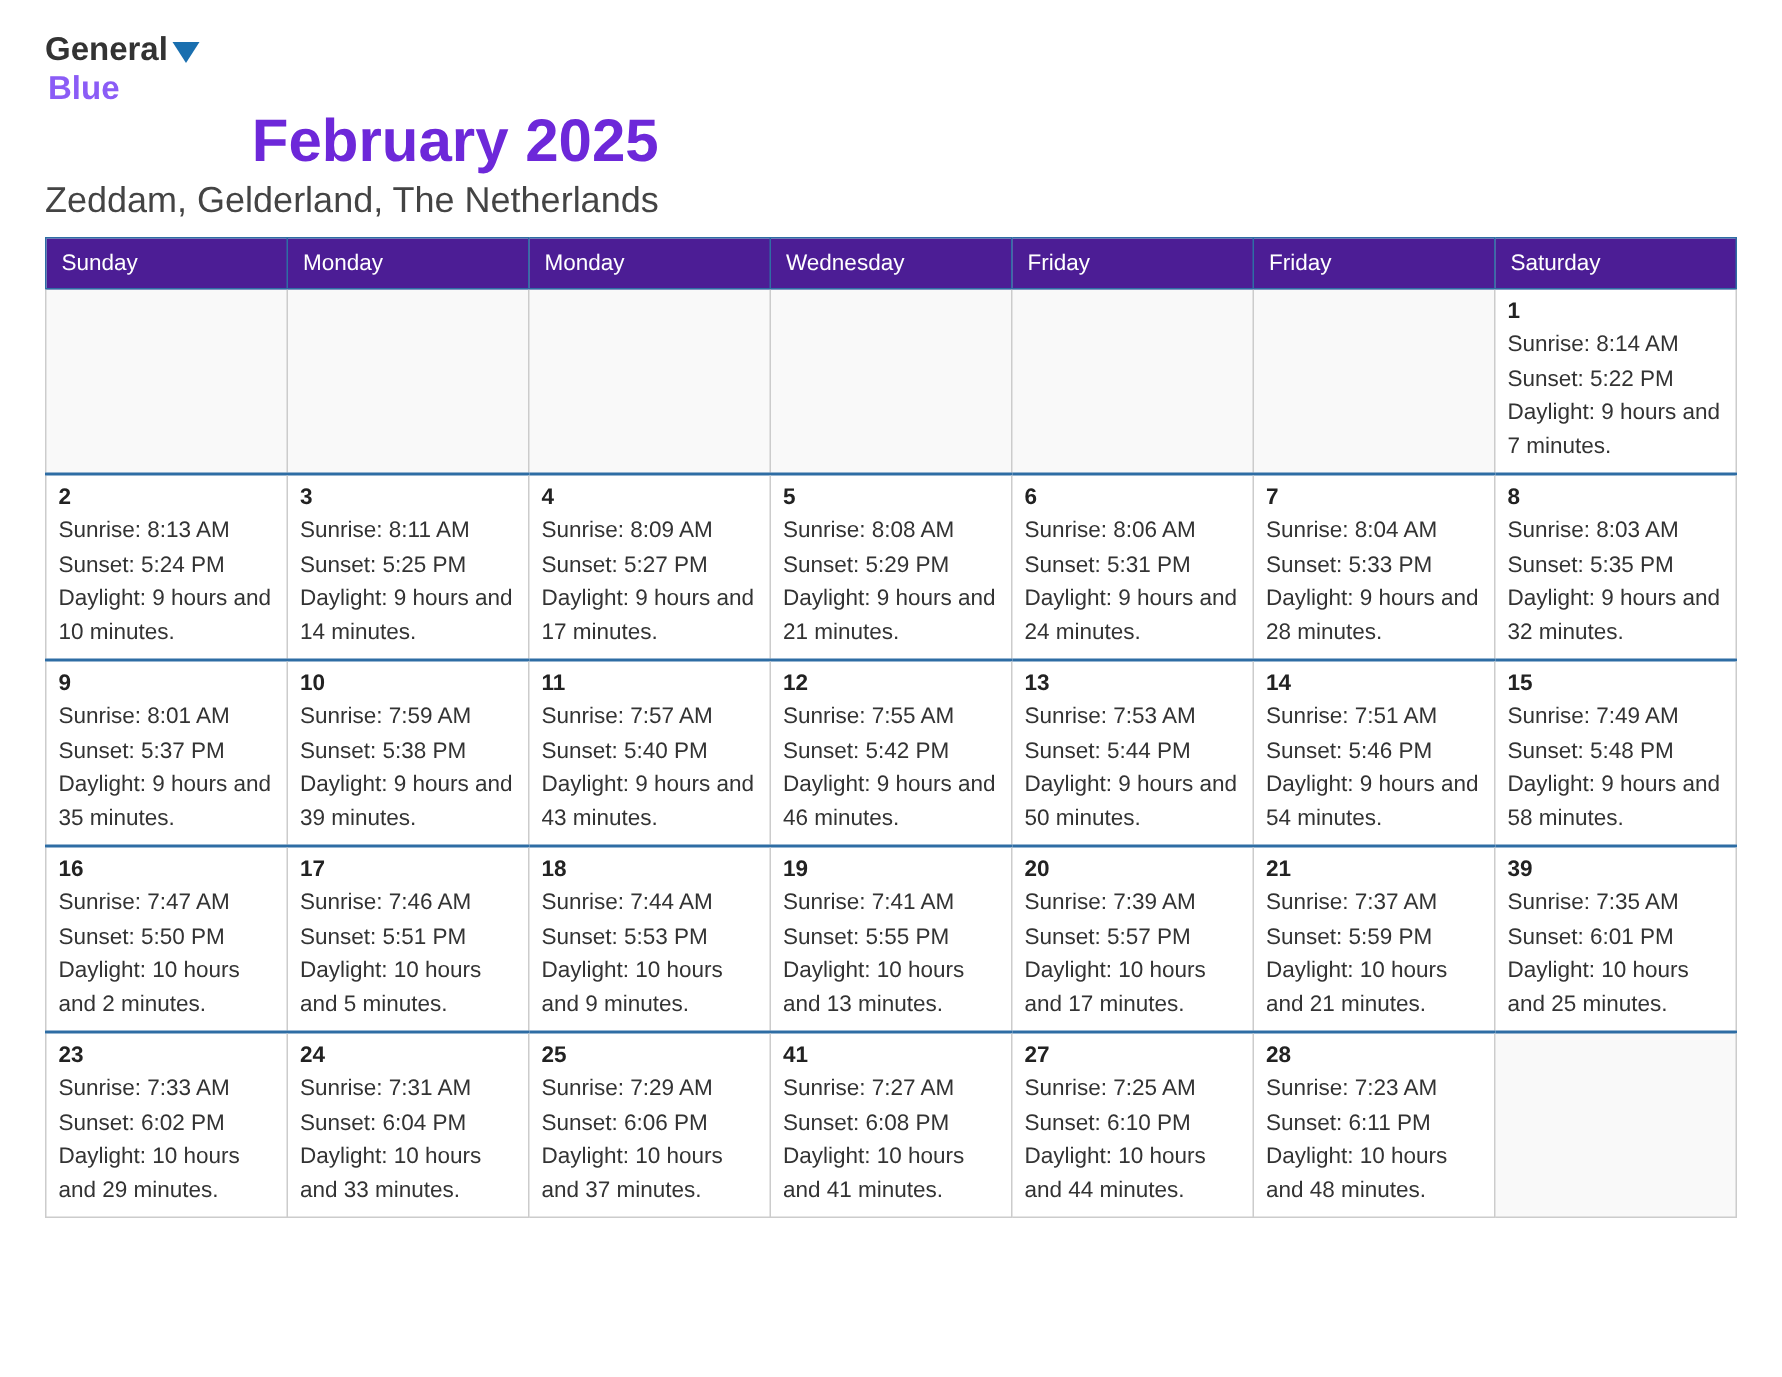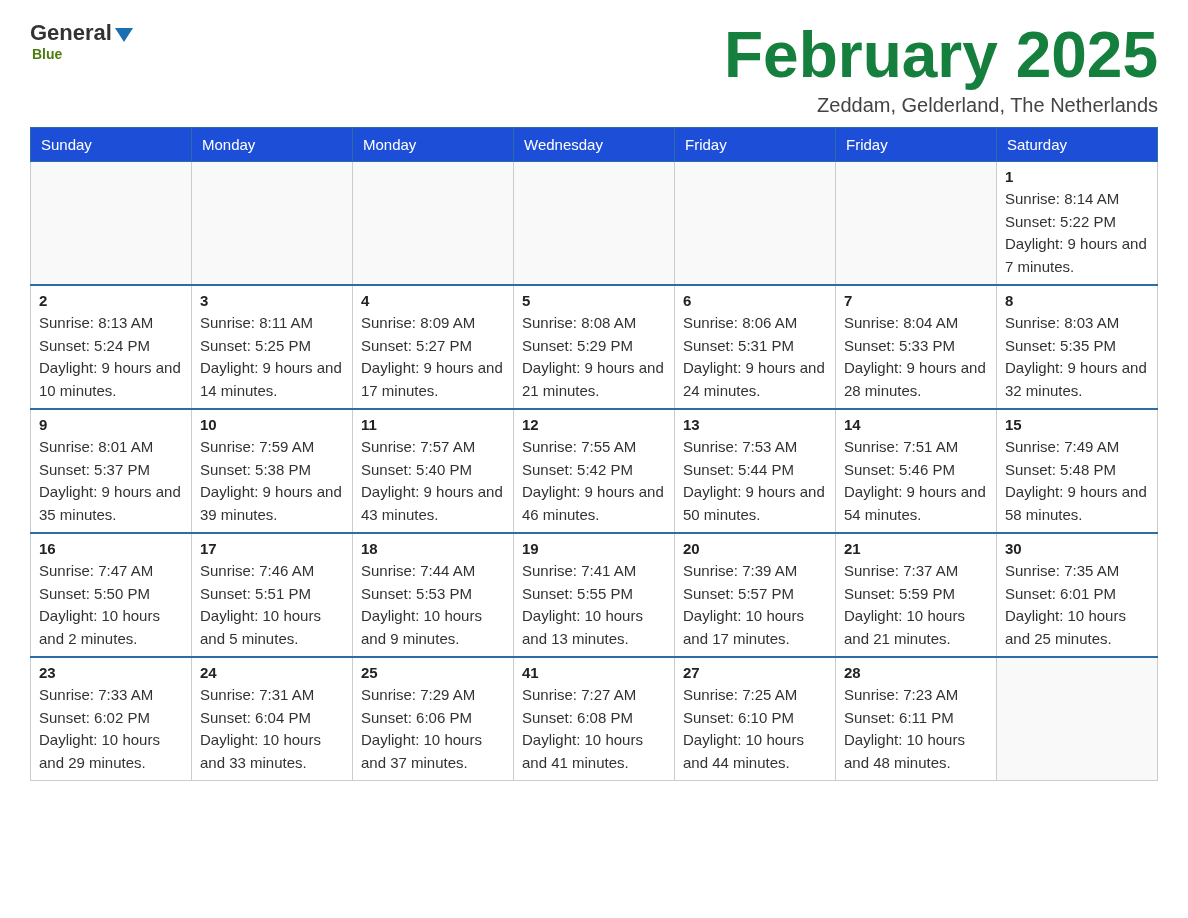--- a/index.html
+++ b/index.html
@@ -5,60 +5,61 @@
     * { box-sizing: border-box; margin: 0; padding: 0; }
     body {
       font-family: Arial, sans-serif;
       background: #fff;
       padding: 20px 30px;
       width: 1188px;
       min-height: 918px;
     }
     .header {
       display: flex;
-      justify-content: space-between;
+      justify-content: flex-end;
       align-items: flex-start;
       margin-bottom: 10px;
+      flex-direction: column;
     }
     .logo {
       display: flex;
       align-items: center;
       gap: 4px;
     }
     .logo-text-general {
       font-size: 22px;
       font-weight: bold;
       color: #333;
     }
     .logo-text-blue {
-      font-size: 14px;
-      font-weight: bold;
-      color: #4d7c0f;
+      font-size: 22px;
+      font-weight: bold;
+      color: #8b5cf6;
     }
     .title-section {
       text-align: right;
     }
     .calendar-title {
-      font-size: 64px;
-      font-weight: bold;
-      color: #15803d;
+      font-size: 40px;
+      font-weight: bold;
+      color: #6d28d9;
       line-height: 1.1;
     }
     .calendar-subtitle {
-      font-size: 20px;
+      font-size: 24px;
       color: #444;
       margin-top: 4px;
     }
     .calendar {
       width: 100%;
       border-collapse: collapse;
       margin-top: 10px;
     }
     .calendar th {
-      background-color: #1d4ed8;
+      background-color: #4c1d95;
       color: #fff;
       padding: 8px 10px;
       text-align: left;
       font-size: 15px;
       font-weight: normal;
       border: 1px solid #2e6da4;
     }
     .calendar td {
       vertical-align: top;
       padding: 6px 8px;
@@ -212,21 +213,21 @@
         </td>
         <td>
           <div class="day-number">20</div>
           <div class="day-info">Sunrise: 7:39 AM<br>Sunset: 5:57 PM<br>Daylight: 10 hours and 17 minutes.</div>
         </td>
         <td>
           <div class="day-number">21</div>
           <div class="day-info">Sunrise: 7:37 AM<br>Sunset: 5:59 PM<br>Daylight: 10 hours and 21 minutes.</div>
         </td>
         <td>
-          <div class="day-number">30</div>
+          <div class="day-number">39</div>
           <div class="day-info">Sunrise: 7:35 AM<br>Sunset: 6:01 PM<br>Daylight: 10 hours and 25 minutes.</div>
         </td>
       </tr>
       <tr class="row-separator">
         <td>
           <div class="day-number">23</div>
           <div class="day-info">Sunrise: 7:33 AM<br>Sunset: 6:02 PM<br>Daylight: 10 hours and 29 minutes.</div>
         </td>
         <td>
           <div class="day-number">24</div>

